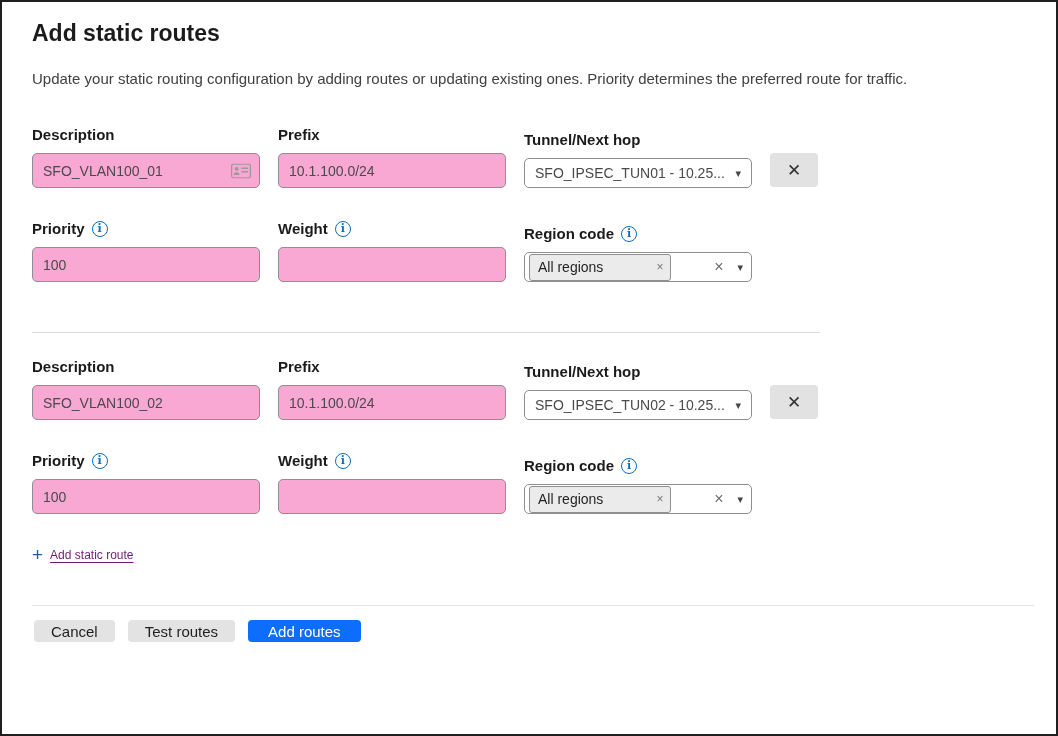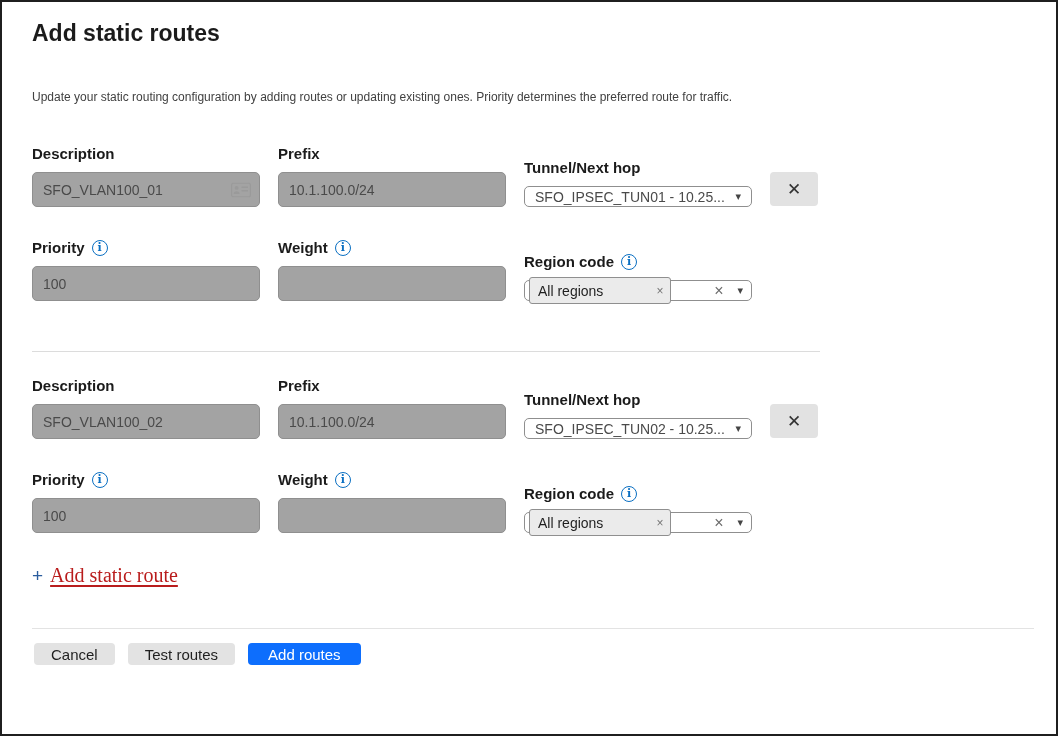--- a/index.html
+++ b/index.html
@@ -13,22 +13,22 @@
     overflow: hidden;
   }
   .page { padding: 14px 22px 0 30px; }
 
   h1.title {
     margin: 2px 0 16px 0;
     font-size: 23px; line-height: 30px;
     font-weight: bold; color: #1b1b1b;
   }
   p.subtitle {
-    margin: 39px 0 0 0;
-    font-size: 12px; line-height: 21px; color: #414141;
+    margin: 20px 0 0 0;
+    font-size: 15px; line-height: 21px; color: #414141;
   }
   p.note { margin-top: 28px; }
 
   .form { width: 788px; margin-top: 37px; }
 
   .row { display: flex; align-items: flex-end; }
   .row + .row { margin-top: 32px; }
   .field { width: 228px; margin-right: 18px; }
 
   .field-label {
@@ -43,30 +43,30 @@
     color: #0a6fc2; font-size: 11px; font-weight: bold;
     font-family: "DejaVu Serif", serif; flex: 0 0 auto;
   }
 
   .input-wrap { position: relative; }
   input.text-input {
     width: 100%; height: 35px;
     border: 1px solid #8f8f8f; border-radius: 5px;
     padding: 0 10px; font-size: 14px; color: #4a4a4a;
     font-family: "Liberation Sans", sans-serif;
-    background: #a3a3a3; outline: none;
+    background: #f9a8d4; outline: none;
   }
   input.with-icon { padding-right: 34px; }
   .card-icon {
     position: absolute; right: 9px; top: 50%;
     transform: translateY(-50%); line-height: 0;
   }
 
   .select {
-    width: 228px; height: 21px;
+    width: 228px; height: 30px;
     border: 1px solid #8f8f8f; border-radius: 5px;
     background: #fff; display: flex; align-items: center;
     padding: 0 10px; font-size: 14px; color: #4a4a4a;
     cursor: default;
   }
   .select .sel-text {
     flex: 1 1 auto; white-space: nowrap; overflow: hidden;
   }
   .caret {
     flex: 0 0 auto; margin-left: 8px;
@@ -98,23 +98,22 @@
   hr.section-divider {
     border: none; height: 1px; background: #dcdcdc;
     margin: 50px 0 25px 0; width: 788px;
   }
 
   .add-link-row {
     margin-top: 31px; display: flex; align-items: center;
   }
   .plus-glyph { color: #2b5d9e; font-size: 19px; margin-right: 7px; line-height: 1; }
   a.add-link {
-    color: #b91c1c; font-size: 20px; text-decoration: underline;
+    color: #701a75; font-size: 12px; text-decoration: underline;
     text-underline-offset: 3px;
-    font-family: Liberation Serif, serif;
   }
 
   .footer { margin-top: 41px; }
   hr.footer-divider {
     border: none; height: 1px; background: #e3e3e3; margin: 0 0 14px 0;
   }
   .footer-buttons { display: flex; align-items: center; gap: 13px; padding-left: 2px; }
   .btn {
     height: 22px; border: none; border-radius: 4px;
     font-size: 15px; padding: 0 17px;

